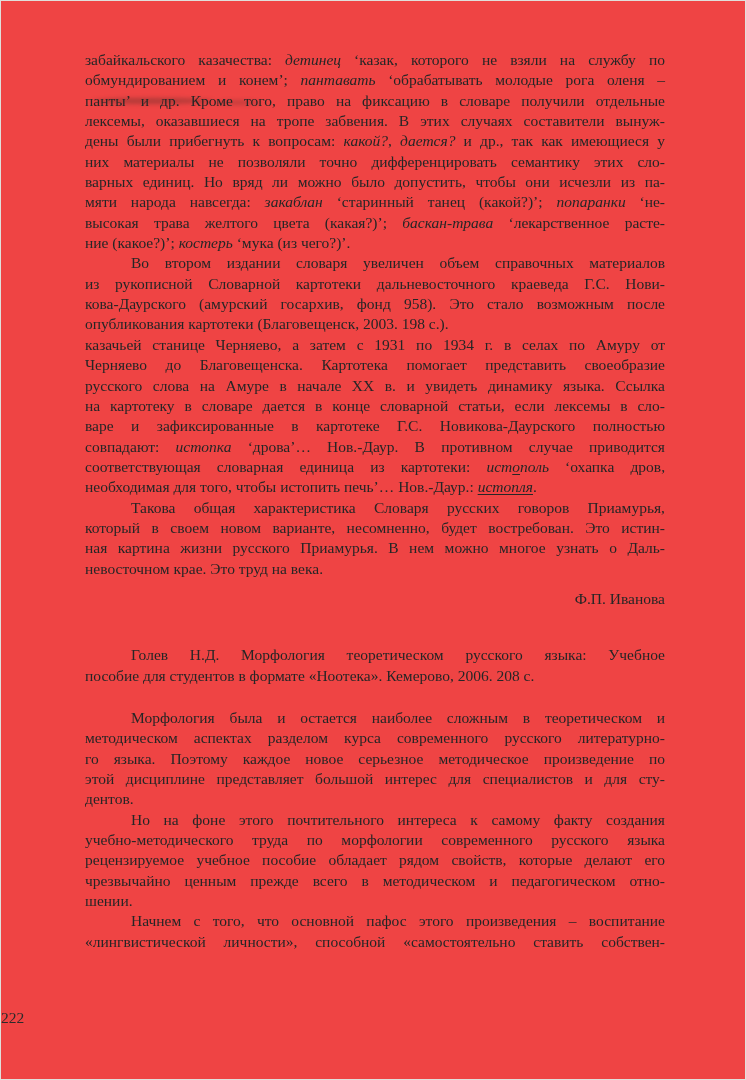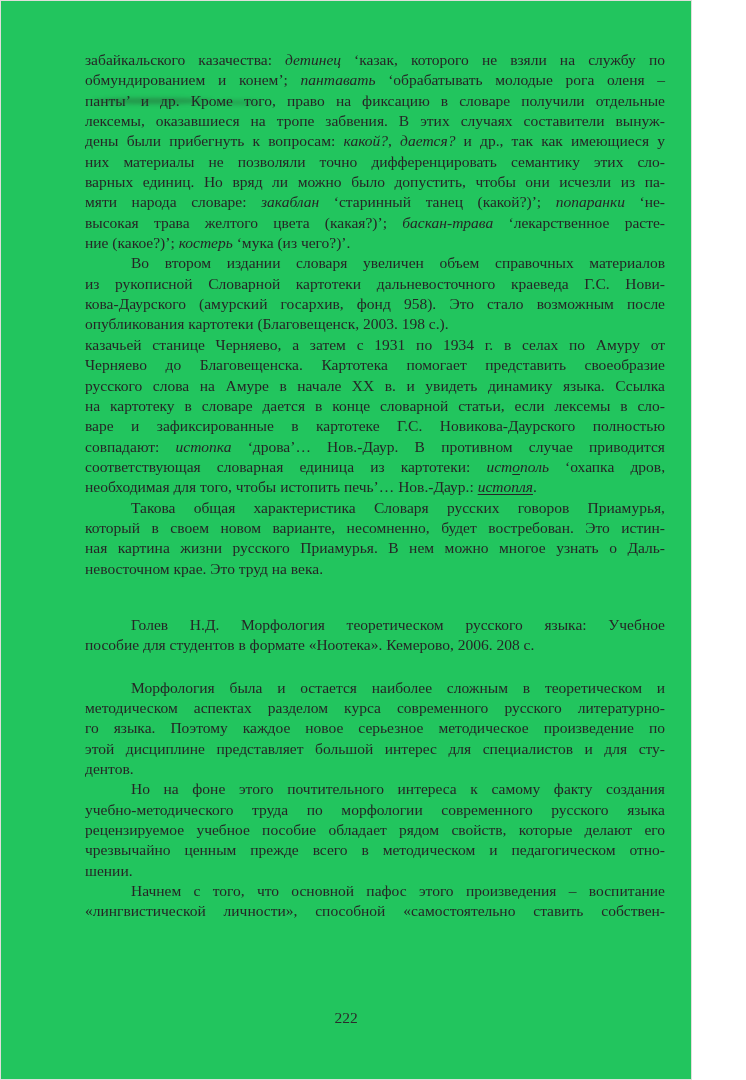--- a/index.html
+++ b/index.html
@@ -2,23 +2,23 @@
 <html><head>
 <meta charset="utf-8">
 <style>
   html, body {
     margin: 0;
     padding: 0;
     background: #ffffff;
   }
   .page {
     position: relative;
-    width: 692px;
+    width: 746px;
     height: 1080px;
-    background: #22c55e;
+    background: #ef4444;
     box-sizing: border-box;
     border: 1px solid #e0dfdb;
     overflow: hidden;
     font-family: "Liberation Serif", "DejaVu Serif", serif;
     color: #262626;
   }
   .text-column {
     position: absolute;
     left: 84px;
     top: 49px;
@@ -45,21 +45,21 @@
   .block.signature { margin-top: 10px; }
   .block.signature .line { text-align-last: right; font-weight: bold; }
   .block.heading { margin-top: 36px; }
   .block.heading .line { font-weight: bold; }
   .block.heading + .block { margin-top: 22px; }
   .page-number {
     position: absolute;
     left: 0;
     right: 0;
     top: 1008px;
-    text-align: center;
+    text-align: left;
     font-size: 15.5px;
     color: #2b2b2b;
   }
   .scan-artifact {
     position: absolute;
     background: rgba(40, 35, 30, 0.30);
     border-radius: 50%;
     filter: blur(2px);
     pointer-events: none;
   }
@@ -74,21 +74,21 @@
   <div class="scan-artifact artifact-2"></div>
   <div class="text-column">
       <div class="block paragraph">
         <div class="line"><span class="seg-n">забайкальского казачества: </span><span class="seg-i">детинец</span><span class="seg-n"> ‘казак, которого не взяли на службу по</span></div>
         <div class="line"><span class="seg-n">обмундированием и конем’; </span><span class="seg-i">пантавать</span><span class="seg-n"> ‘обрабатывать молодые рога оленя –</span></div>
         <div class="line"><span class="seg-n">панты’ и др. Кроме того, право на фиксацию в словаре получили отдельные</span></div>
         <div class="line"><span class="seg-n">лексемы, оказавшиеся на тропе забвения. В этих случаях составители вынуж-</span></div>
         <div class="line"><span class="seg-n">дены были прибегнуть к вопросам: </span><span class="seg-i">какой?</span><span class="seg-n">, </span><span class="seg-i">дается?</span><span class="seg-n"> и др., так как имеющиеся у</span></div>
         <div class="line"><span class="seg-n">них материалы не позволяли точно дифференцировать семантику этих сло-</span></div>
         <div class="line"><span class="seg-n">варных единиц. Но вряд ли можно было допустить, чтобы они исчезли из па-</span></div>
-        <div class="line"><span class="seg-n">мяти народа словаре: </span><span class="seg-i">закаблан</span><span class="seg-n"> ‘старинный танец (какой?)’; </span><span class="seg-i">попаранки</span><span class="seg-n"> ‘не-</span></div>
+        <div class="line"><span class="seg-n">мяти народа навсегда: </span><span class="seg-i">закаблан</span><span class="seg-n"> ‘старинный танец (какой?)’; </span><span class="seg-i">попаранки</span><span class="seg-n"> ‘не-</span></div>
         <div class="line"><span class="seg-n">высокая трава желтого цвета (какая?)’; </span><span class="seg-i">баскан-трава</span><span class="seg-n"> ‘лекарственное расте-</span></div>
         <div class="line last"><span class="seg-n">ние (какое?)’; </span><span class="seg-i">костерь</span><span class="seg-n"> ‘мука (из чего?)’.</span></div>
       </div>
       <div class="block paragraph">
         <div class="line indent"><span class="seg-n">Во втором издании словаря увеличен объем справочных материалов</span></div>
         <div class="line"><span class="seg-n">из рукописной </span><span class="seg-b">Словарной картотеки</span><span class="seg-n"> дальневосточного краеведа Г.С. Нови-</span></div>
         <div class="line"><span class="seg-n">кова-Даурского (амурский госархив, фонд 958). Это стало возможным после</span></div>
         <div class="line last"><span class="seg-n">опубликования картотеки (Благовещенск, 2003. 198 с.).</span></div>
       </div>
       <div class="block paragraph">
@@ -99,20 +99,23 @@
         <div class="line"><span class="seg-n">варе и зафиксированные в картотеке Г.С. Новикова-Даурского полностью</span></div>
         <div class="line"><span class="seg-n">совпадают: </span><span class="seg-i">истопка</span><span class="seg-n"> ‘дрова’… Нов.-Даур. В противном случае приводится</span></div>
         <div class="line"><span class="seg-n">соответствующая словарная единица из картотеки: </span><span class="seg-i">ист</span><span class="seg-iu">о</span><span class="seg-i">поль</span><span class="seg-n"> ‘охапка дров,</span></div>
         <div class="line last"><span class="seg-n">необходимая для того, чтобы истопить печь’… Нов.-Даур.: </span><span class="seg-iu">истопля</span><span class="seg-n">.</span></div>
       </div>
       <div class="block paragraph">
         <div class="line indent"><span class="seg-n">Такова общая характеристика Словаря русских говоров Приамурья,</span></div>
         <div class="line"><span class="seg-n">который в своем новом варианте, несомненно, будет востребован. Это истин-</span></div>
         <div class="line"><span class="seg-n">ная картина жизни русского Приамурья. В нем можно многое узнать о Даль-</span></div>
         <div class="line last"><span class="seg-n">невосточном крае. Это труд на века.</span></div>
+      </div>
+      <div class="block signature">
+        <div class="line"><span class="seg-b">Ф.П. Иванова</span></div>
       </div>
       <div class="block heading">
         <div class="line indent"><span class="seg-b">Голев Н.Д. Морфология теоретическом русского языка: Учебное</span></div>
         <div class="line last"><span class="seg-b">пособие для студентов в формате «Ноотека». Кемерово, 2006. 208 с.</span></div>
       </div>
       <div class="block paragraph">
         <div class="line indent"><span class="seg-n">Морфология была и остается наиболее сложным в теоретическом и</span></div>
         <div class="line"><span class="seg-n">методическом аспектах разделом курса современного русского литературно-</span></div>
         <div class="line"><span class="seg-n">го языка. Поэтому каждое новое серьезное методическое произведение по</span></div>
         <div class="line"><span class="seg-n">этой дисциплине представляет большой интерес для специалистов и для сту-</span></div>

